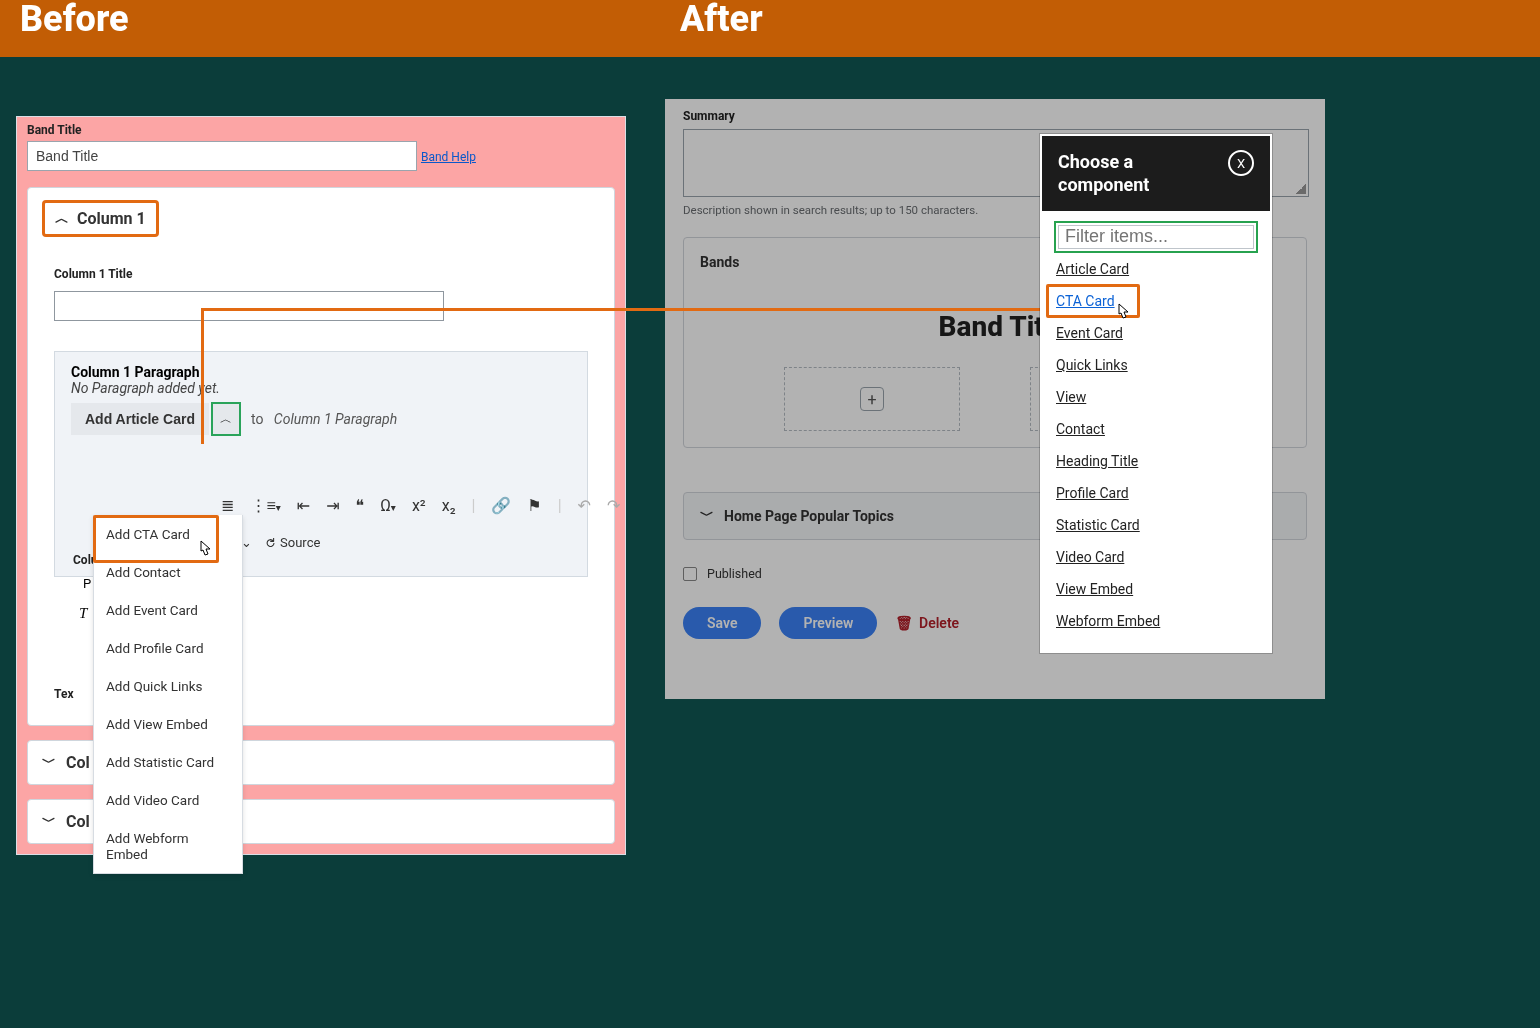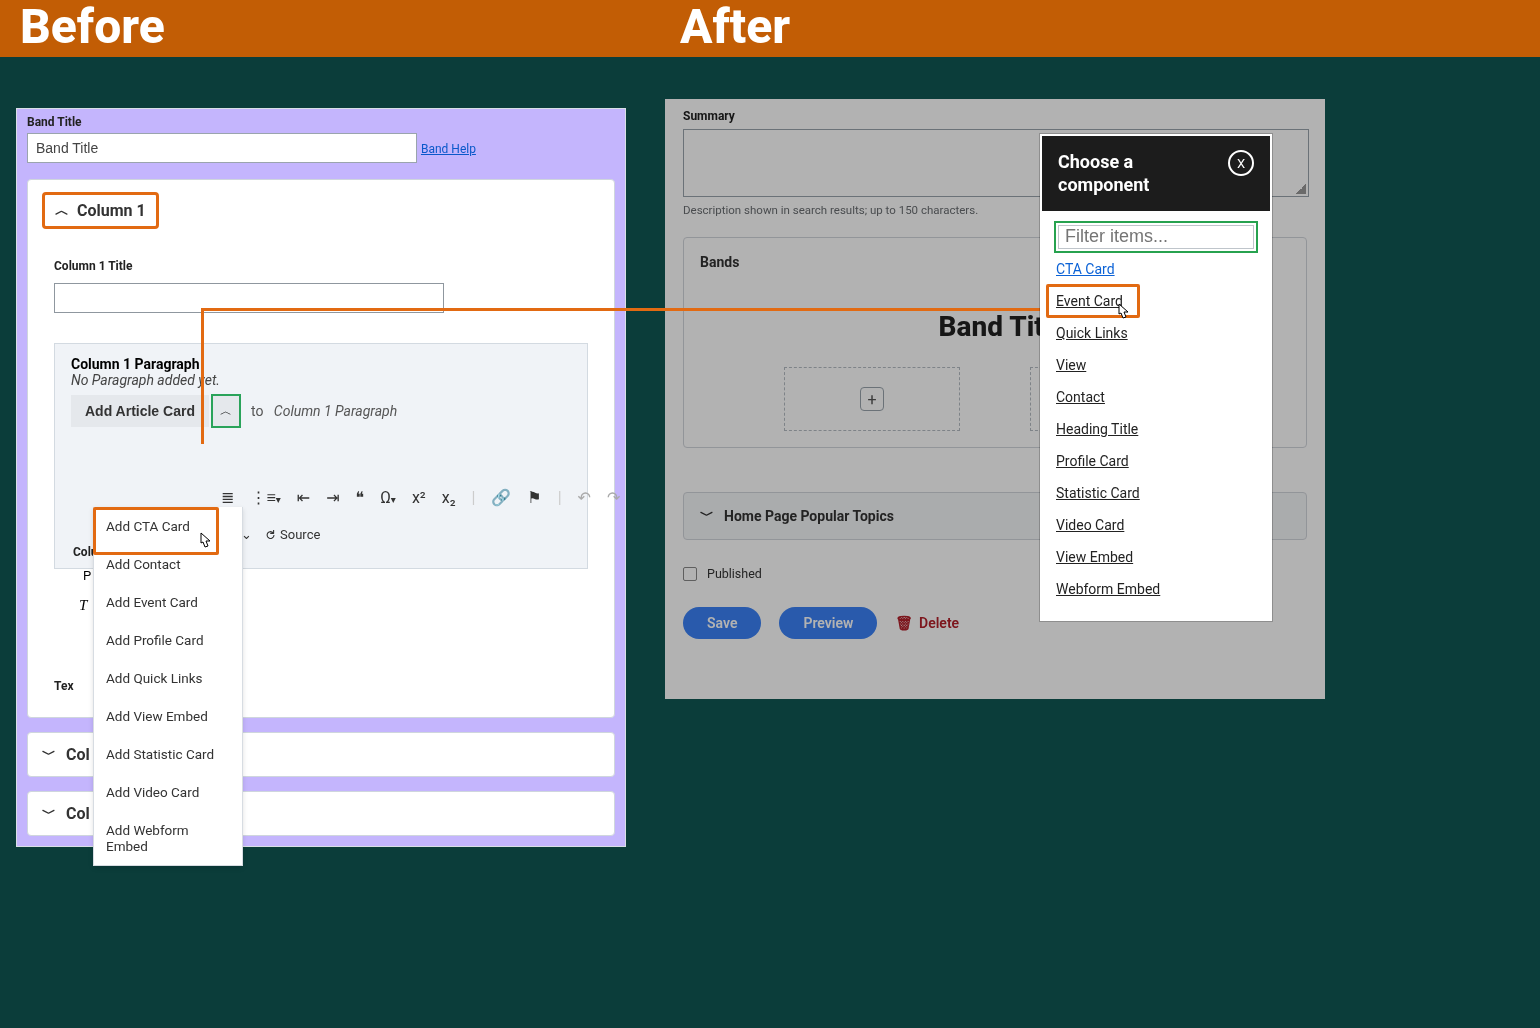--- a/index.html
+++ b/index.html
@@ -12,32 +12,32 @@
     position: relative;
   }
   .header-bar {
     background: #c25d05;
     height: 57px;
     width: 100%;
     display: flex;
     align-items: center;
     color: #fff;
     font-weight: 800;
-    font-size: 48px;
+    font-size: 36px;
     position: relative;
   }
   .header-before { position: absolute; left: 20px; top: -2px; }
   .header-after  { position: absolute; left: 680px; top: -2px; }
 
   
   .left-panel {
     position: absolute;
-    left: 16px; top: 108px;
+    left: 16px; top: 116px;
     width: 610px;
-    background: #c4b5fd;
+    background: #fca5a5;
     border: 1px solid #d9dfe6;
     padding: 6px 10px 10px 10px;
   }
   .label-small { font-size: 12px; font-weight: 700; color: #222; margin-bottom: 4px; }
   .text-input {
     width: 390px; height: 30px;
     border: 1px solid #9aa4ad; background: #fff;
     padding: 4px 8px; font-size: 14px; color: #444;
   }
   .link-help { font-size: 12px; color: #0a58ca; text-decoration: underline; margin-top: 8px; display: inline-block; }
@@ -422,20 +422,21 @@
   <div class="modal-header">
     <div class="modal-title">Choose a component</div>
     <div class="modal-close">
       <span>X</span>
     </div>
   </div>
   <div class="modal-body">
     <div class="filter-wrap">
       <input class="filter-input" placeholder="Filter items..." style="">
     </div>
+    <div class="modal-item">Article Card</div>
     <div class="modal-item blue">CTA Card</div>
     <div class="modal-item">Event Card</div>
     <div class="modal-item">Quick Links</div>
     <div class="modal-item">View</div>
     <div class="modal-item">Contact</div>
     <div class="modal-item">Heading Title</div>
     <div class="modal-item">Profile Card</div>
     <div class="modal-item">Statistic Card</div>
     <div class="modal-item">Video Card</div>
     <div class="modal-item">View Embed</div>

